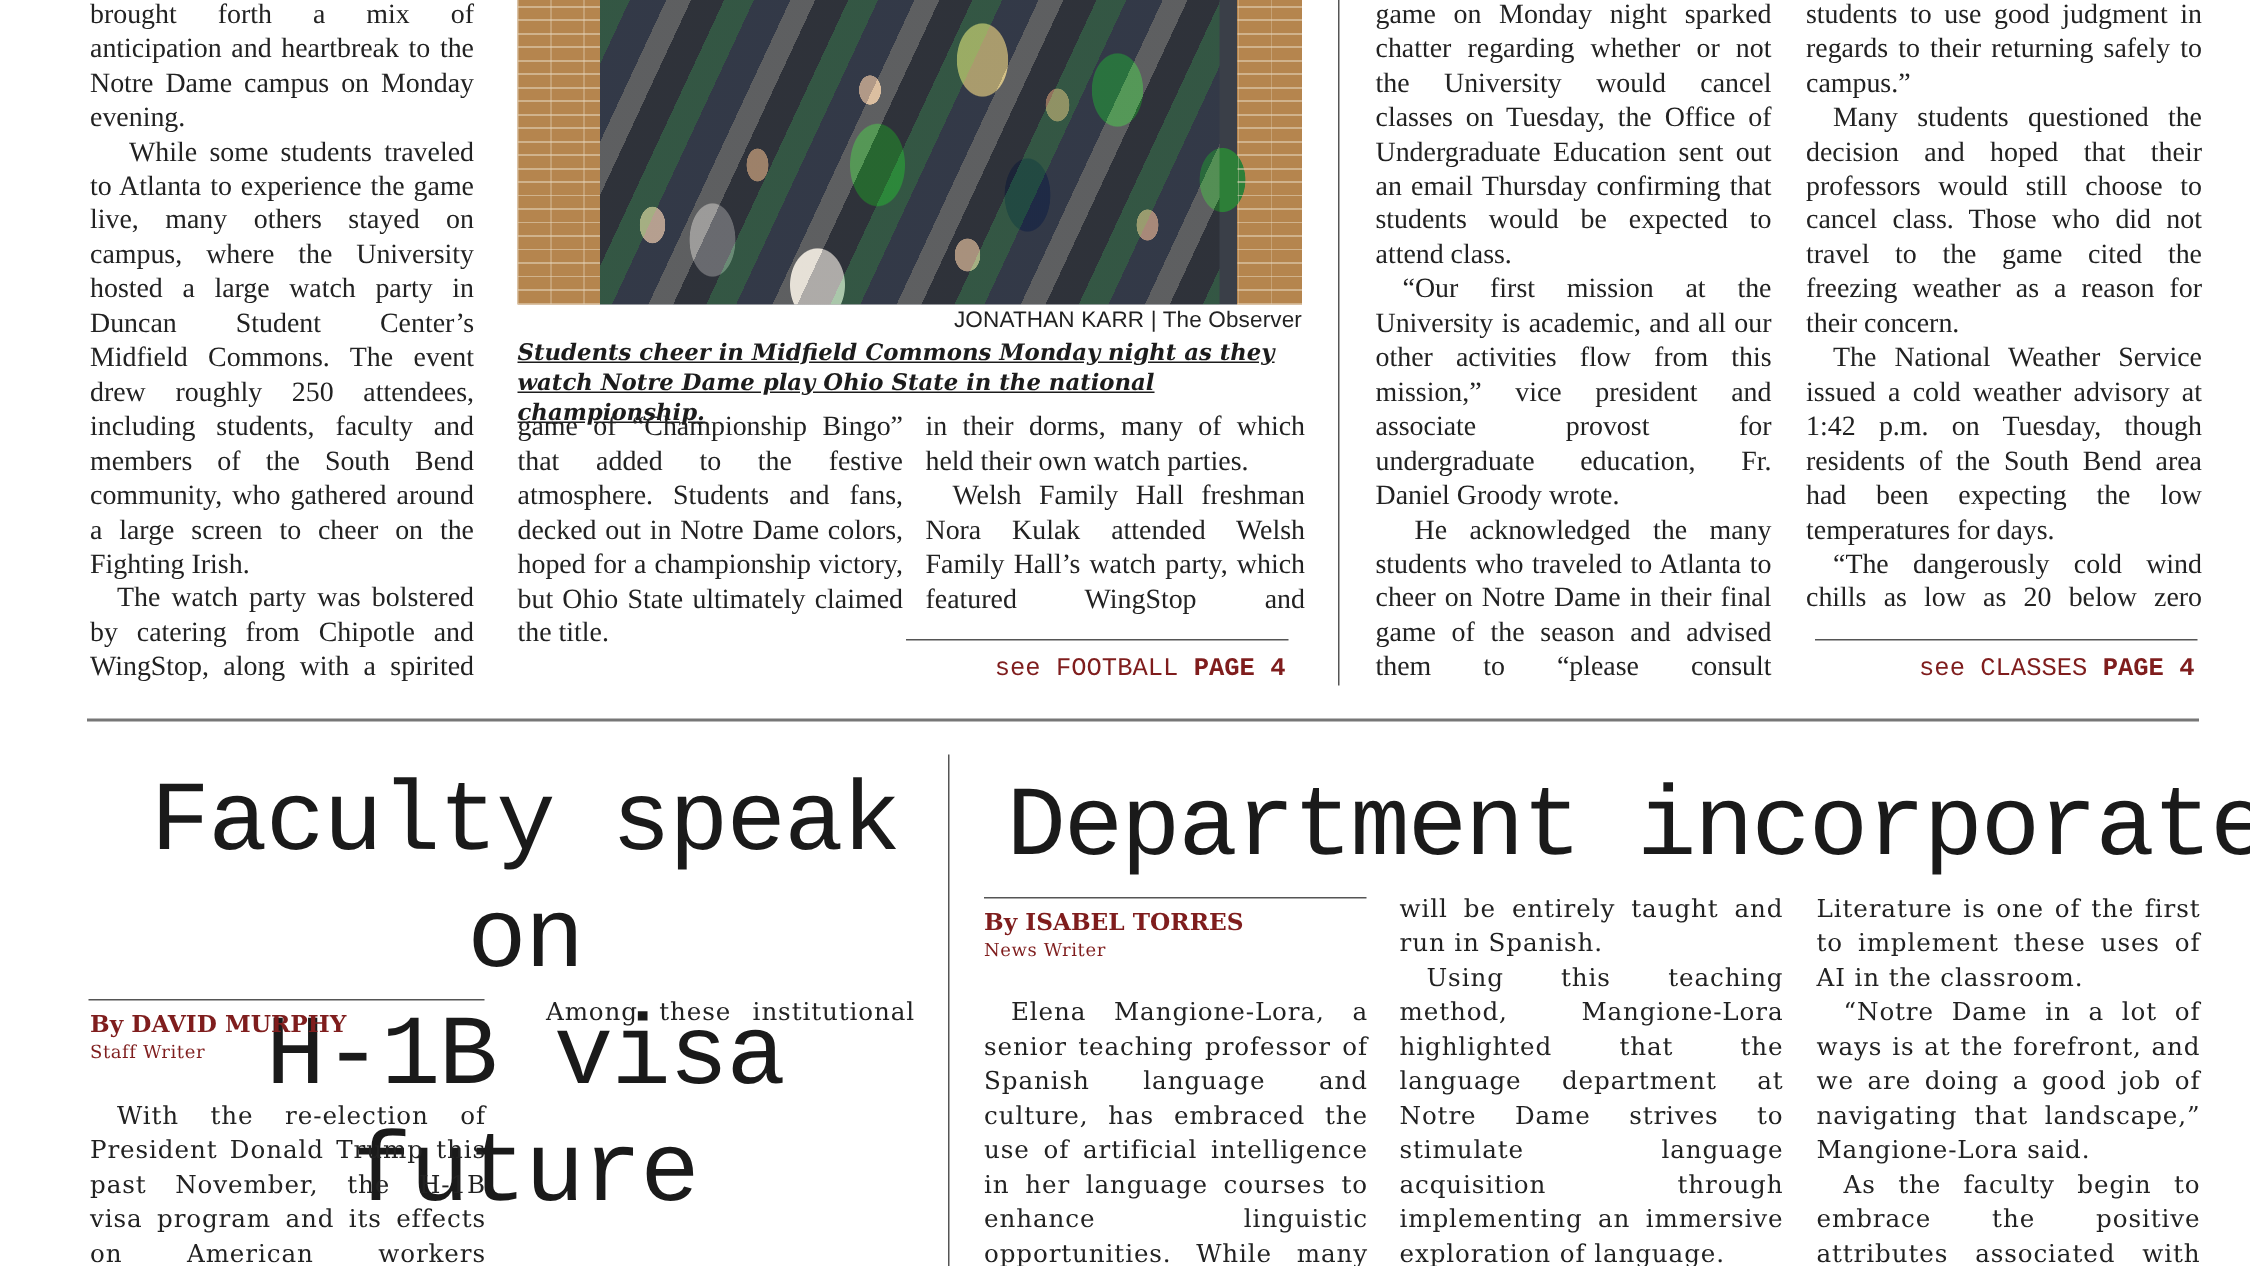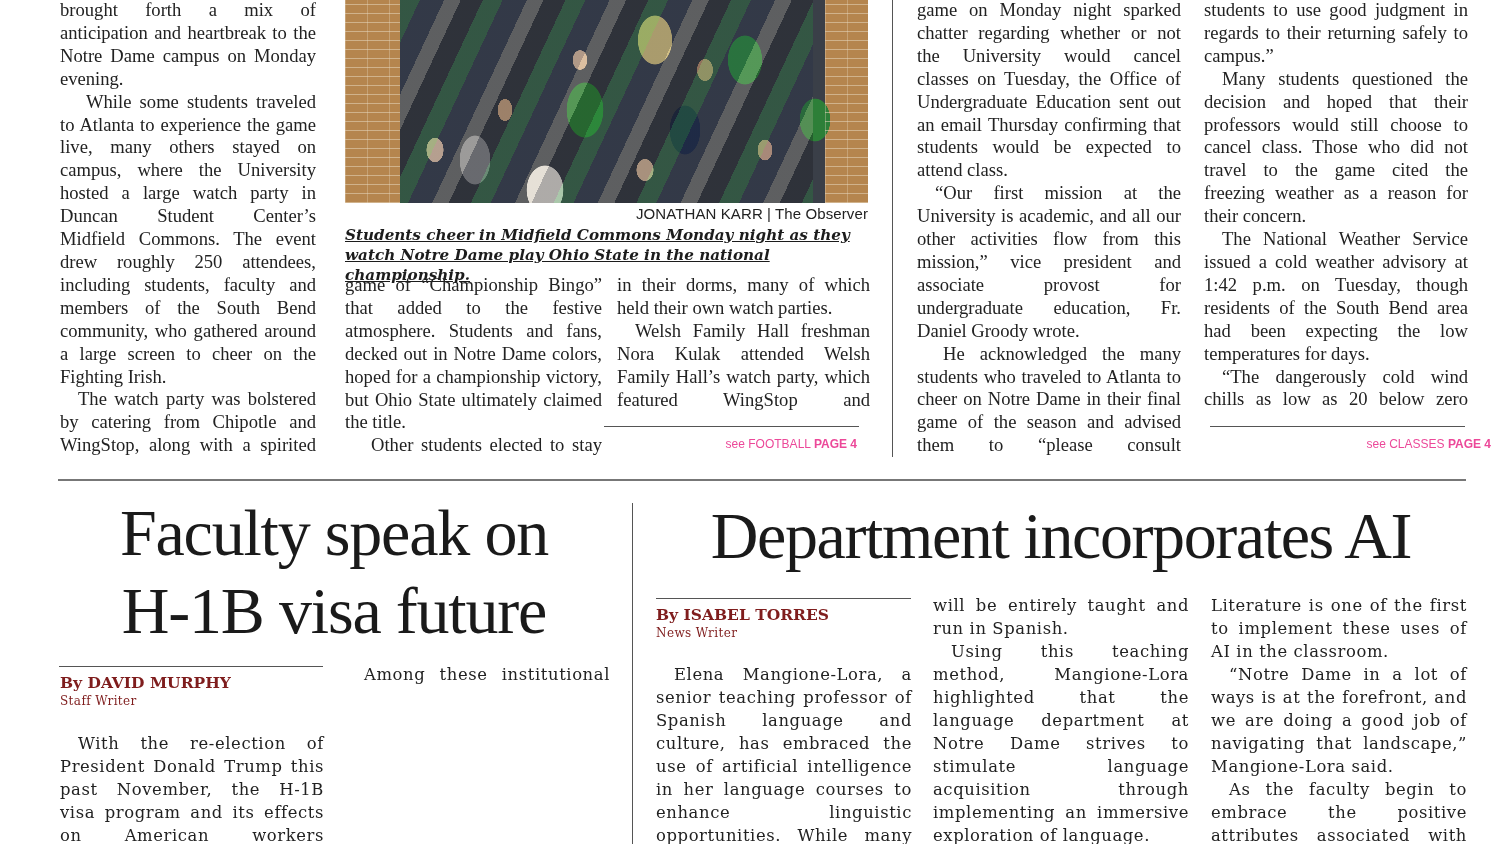--- a/index.html
+++ b/index.html
@@ -63,28 +63,28 @@
     font-size:15px; color:#222; letter-spacing:0.1px;
   }
   .caption {
     position:absolute; left:345px; top:225px; width:525px;
     font-family:"DejaVu Serif", serif; font-style:italic; font-weight:bold;
     font-size:15.2px; line-height:20px; color:#1c1c1c;text-decoration:underline;
   }
 
   .rule { position:absolute; background:#555; }
   .jump {
-    position:absolute; font-family:Liberation Sans, sans-serif; font-size:12px; color:#ec4899;
+    position:absolute; font-family:Liberation Mono, monospace; font-size:17px; color:#7f1d1d;
     text-align:right;
   }
   .jump b { font-weight:bold; }
 
   .headline {
-    position:absolute; font-family:Liberation Serif, serif;
-    color:#1a1a1a; text-align:center; font-weight:normal; margin:0;
+    position:absolute; font-family:Liberation Mono, monospace;
+    color:#1a1a1a; text-align:center; font-weight:normal; margin:16px;
   }
 
   .byline { position:absolute; font-family:"DejaVu Serif", serif; color:#7f1d1d; }
   .byline .name { font-weight:bold; font-size:15.5px; line-height:20px; display:block; }
   .byline .role { font-size:12px; line-height:16px; display:block; letter-spacing:0.4px; }
 </style>
 </head>
 <body>
 
 <div>
@@ -97,21 +97,20 @@
   <div class="photo" title="Students cheering in a crowded room with raised arms">
     <div class="brick" style="left:0; width:55px;"></div>
     <div class="crowd"></div>
     <div class="brick" style="right:0; width:43px;"></div>
   </div>
   <div class="credit">JONATHAN KARR | The Observer</div>
   <div class="caption">Students cheer in Midfield Commons Monday night as they watch Notre Dame play Ohio State in the national championship.</div>
 
   <div class="col" style="left:345px; top:274px; width:257px;">
     <p>game of “Championship Bingo” that added to the festive atmosphere. Students and fans, decked out in Notre Dame colors, hoped for a championship victory, but Ohio State ultimately claimed the title.</p>
-    <p class="ind nolast">Other students elected to stay</p>
   </div>
 
   <div class="col" style="left:617px; top:274px; width:253px;">
     <p>in their dorms, many of which held their own watch parties.</p>
     <p class="ind2 nolast">Welsh Family Hall freshman Nora Kulak attended Welsh Family Hall’s watch party, which featured WingStop and</p>
   </div>
 
   <div class="rule" style="left:604px; top:426px; width:255px; height:1px;"></div>
   <div class="jump" style="left:604px; top:437px; width:253px;">
     <span>see FOOTBALL</span>
@@ -129,21 +128,21 @@
   </div>
 
   <div class="col" style="left:1204px; top:0px; width:264px; margin-top:-1px;">
     <p>students to use good judgment in regards to their returning safely to campus.”</p>
     <p class="ind2">Many students questioned the decision and hoped that their professors would still choose to cancel class. Those who did not travel to the game cited the freezing weather as a reason for their concern.</p>
     <p class="ind2">The National Weather Service issued a cold weather advisory at 1:42 p.m. on Tuesday, though residents of the South Bend area had been expecting the low temperatures for days.</p>
     <p class="ind2 nolast">“The dangerously cold wind chills as low as 20 below zero</p>
   </div>
 
   <div class="rule" style="left:1210px; top:426px; width:255px; height:1px;"></div>
-  <div class="jump" style="left:1238px; top:437px; width:253px;">
+  <div class="jump" style="left:1210px; top:437px; width:253px;">
     <span>see CLASSES</span>
     <b>PAGE 4</b>
   </div>
 </div>
 
 <div class="rule" style="left:58px; top:479px; width:1408px; height:1.5px; background:#777;"></div>
 
 <div class="lower">
 
   <div>

